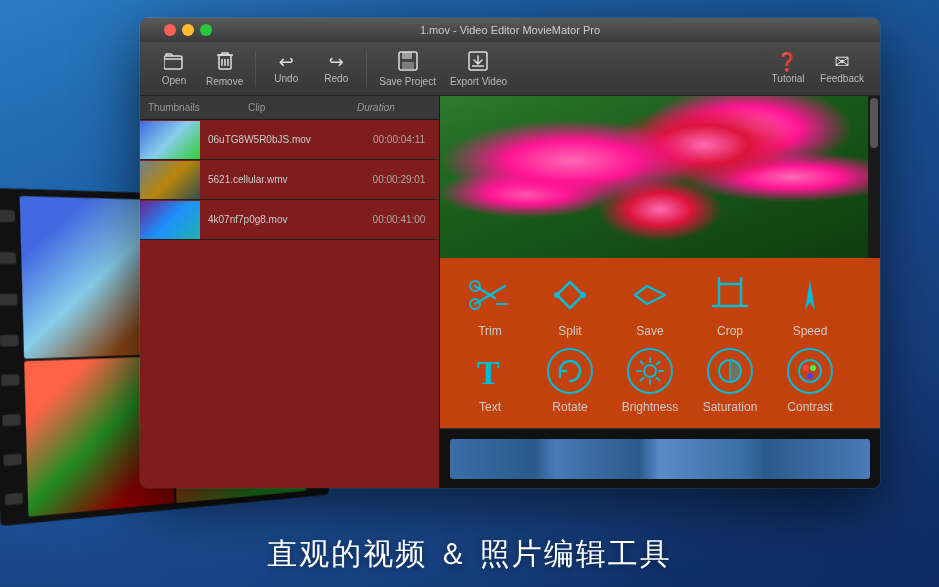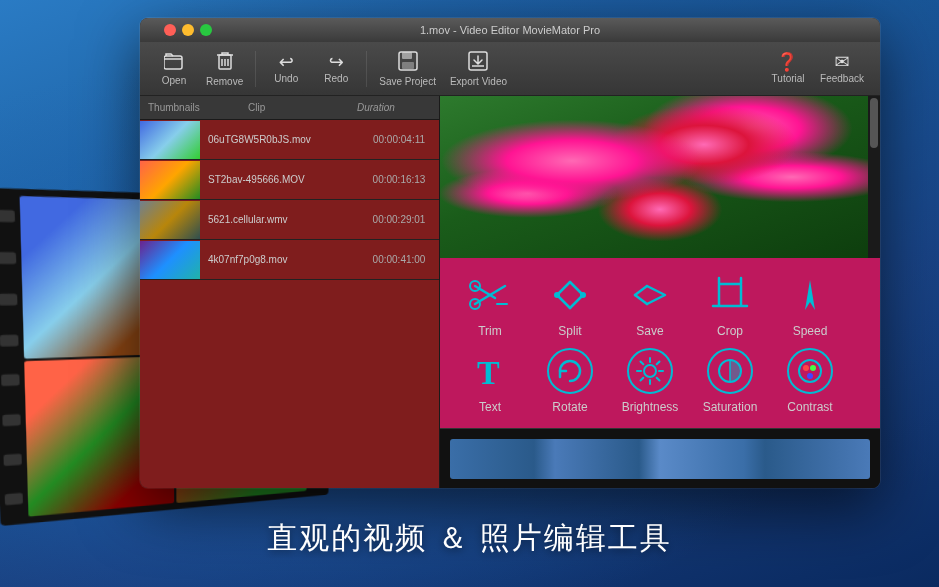--- a/index.html
+++ b/index.html
@@ -220,21 +220,21 @@
         radial-gradient(ellipse at 60% 30%, #ff69b4 0%, #dc143c 12%, transparent 25%),
         radial-gradient(ellipse at 80% 50%, #ff69b4 0%, #ff1493 10%, transparent 22%),
         radial-gradient(ellipse at 20% 60%, #ff69b4 0%, #ff1493 8%, transparent 18%),
         radial-gradient(ellipse at 50% 70%, #ff69b4 0%, #dc143c 10%, transparent 20%),
         radial-gradient(ellipse at 70% 20%, #ff69b4 0%, #ff1493 12%, transparent 24%),
         linear-gradient(160deg, #2d7a2d 0%, #1a5c1a 40%, #0d3d0d 100%);
     }
 
     
     .tools-area {
-      background: #be185d;
+      background: #c2410c;
       padding: 14px 20px;
       display: flex;
       flex-direction: column;
       gap: 10px;
     }
 
     .tools-row {
       display: flex;
       gap: 20px;
       justify-content: flex-start;
@@ -368,21 +368,21 @@
       top: 50%;
       left: 50%;
       transform-origin: bottom center;
       margin-left: -1.5px;
       margin-top: -32px;
     }
 
     
     .bottom-text {
       position: absolute;
-      bottom: 28px;
+      bottom: 12px;
       left: 0;
       right: 0;
       text-align: center;
       font-size: 30px;
       color: white;
       letter-spacing: 2px;
       text-shadow: 0 2px 8px rgba(0,0,0,0.5);
       font-weight: 300;
     }
 
@@ -522,27 +522,20 @@
         <div class="file-panel-col clip">Clip</div>
         <div class="file-panel-col duration">Duration</div>
       </div>
       <div class="file-list">
         <div class="file-item">
           <div class="file-thumb thumb-2"></div>
           <div class="file-info">
             <div class="file-name">06uTG8W5R0bJS.mov</div>
           </div>
           <div class="file-duration">00:00:04:11</div>
-        </div>
-        <div class="file-item">
-          <div class="file-thumb thumb-3"></div>
-          <div class="file-info">
-            <div class="file-name">ST2bav-495666.MOV</div>
-          </div>
-          <div class="file-duration">00:00:16:13</div>
         </div>
         <div class="file-item">
           <div class="file-thumb thumb-4"></div>
           <div class="file-info">
             <div class="file-name">5621.cellular.wmv</div>
           </div>
           <div class="file-duration">00:00:29:01</div>
         </div>
         <div class="file-item">
           <div class="file-thumb thumb-5"></div>

